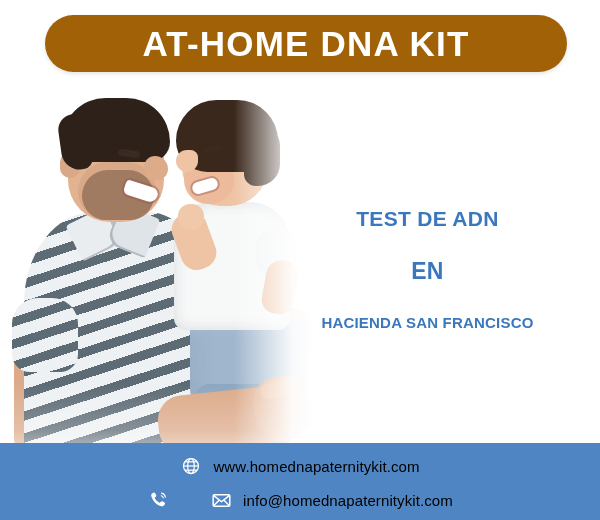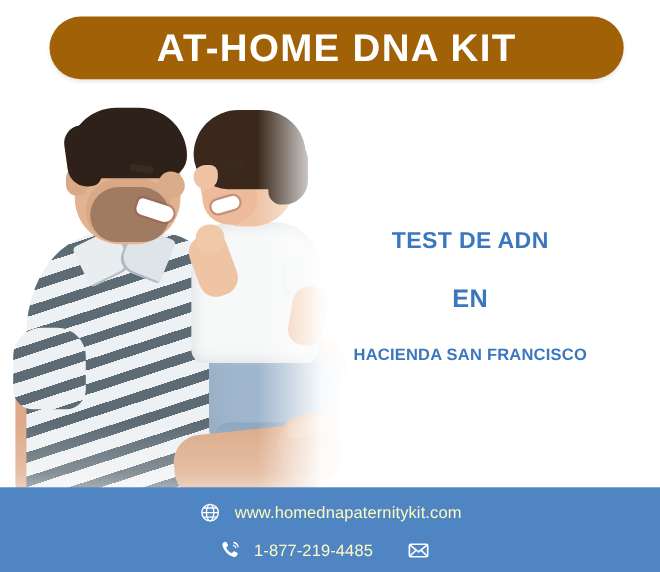--- a/index.html
+++ b/index.html
@@ -351,21 +351,21 @@
     left: 0;
     top: 443px;
     width: 600px;
     height: 77px;
     background: #4f85c2;
   }
   .footer-row {
     display: flex;
     align-items: center;
     justify-content: center;
-    color: #fef9c3;
+    color: #000000;
     font-size: 15px;
     font-family: "Liberation Sans", sans-serif;
   }
   #footer-row-1 {
     height: 34px;
     padding-top: 6px;
   }
   #footer-row-2 {
     height: 34px;
   }
@@ -468,30 +468,30 @@
 
     <div class="footer-row" id="footer-row-2">
       <div class="footer-item">
         <span class="footer-icon">
           <svg width="20" height="20" viewBox="0 0 24 24" fill="#ffffff">
             <path d="M6.3 3.2c.7-.5 1.6-.3 2 .4l1.5 2.5c.4.6.2 1.4-.4 1.9l-1 .8c-.2.2-.3.5-.2.8.4 1.2 1.2 2.4 2.2 3.4s2.2 1.8 3.4 2.2c.3.1.6 0 .8-.2l.8-1c.5-.6 1.3-.8 1.9-.4l2.5 1.5c.7.4.9 1.3.4 2l-1.1 1.4c-.7.9-1.9 1.3-3 1-2.8-.7-5.4-2.2-7.5-4.3S4.6 10 3.9 7.2c-.3-1.1.1-2.3 1-3L6.3 3.2z"></path>
             <path d="M15.6 3.6a.7.7 0 0 1 .8-.5 6.6 6.6 0 0 1 5.1 5.1.7.7 0 1 1-1.3.3 5.2 5.2 0 0 0-4-4 .7.7 0 0 1-.6-.9z"></path>
             <path d="M15.2 6.7a.7.7 0 0 1 .8-.5 3.8 3.8 0 0 1 2.9 2.9.7.7 0 1 1-1.3.3 2.4 2.4 0 0 0-1.8-1.8.7.7 0 0 1-.6-.9z"></path>
           </svg>
         </span>
-        <span class="footer-text">1-877-219-4485</span>
       </div>
 
       <div class="footer-item">
         <span class="footer-icon">
           <svg width="21" height="21" viewBox="0 0 24 24" fill="none" stroke="#ffffff" stroke-width="1.7" stroke-linejoin="round">
             <rect x="2.5" y="5.5" width="19" height="13" rx="1.4"></rect>
             <polyline points="2.9,6.2 12,13.4 21.1,6.2"></polyline>
             <line x1="2.9" y1="17.9" x2="9.2" y2="11.8"></line>
             <line x1="21.1" y1="17.9" x2="14.8" y2="11.8"></line>
           </svg>
         </span>
+        <span class="footer-text">info@homednapaternitykit.com</span>
       </div>
     </div>
 
   </div>
 
 </div>
 
 </body></html>

